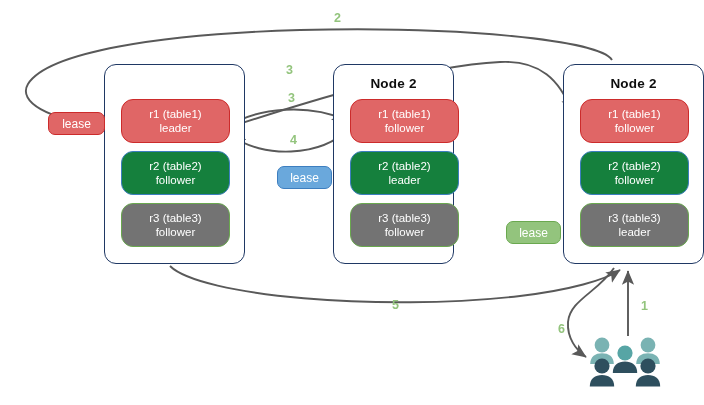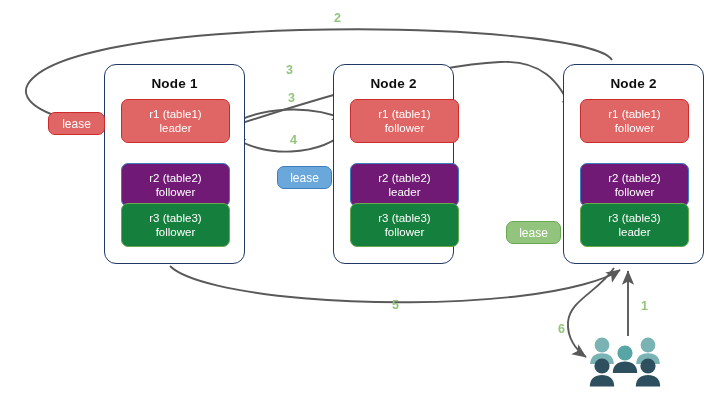--- a/index.html
+++ b/index.html
@@ -4,26 +4,26 @@
 <style>
   html,body{margin:0;padding:0;background:#ffffff;}
   body{width:704px;height:405px;position:relative;overflow:hidden;
        font-family:"Liberation Sans","DejaVu Sans",sans-serif;}
   #stage{position:absolute;left:0;top:0;width:704px;height:405px;}
   #edges{position:absolute;left:0;top:0;width:704px;height:405px;pointer-events:none;}
   .node{position:absolute;border:1.6px solid #1f3864;border-radius:12px;background:#ffffff;
         box-sizing:border-box;}
   .node-title{position:absolute;left:0;right:0;text-align:center;font-size:13.5px;
         font-weight:bold;color:#0d0d0d;letter-spacing:0.2px;}
-  .replica{position:absolute;border-radius:7px;box-sizing:border-box;
+  .replica{position:absolute;border-radius:12px;box-sizing:border-box;
         display:flex;flex-direction:column;align-items:center;justify-content:center;
         font-size:11.5px;color:#ffffff;line-height:1.22;text-align:center;}
   .rep-red{background:#e06666;border:1.6px solid #cc2b2b;}
-  .rep-blue{background:#701a75;border:1.6px solid #3d7ebf;margin-top:12px;}
-  .rep-green{background:#15803d;border:1.6px solid #6aa84f;}
+  .rep-blue{background:#15803d;border:1.6px solid #3d7ebf;}
+  .rep-green{background:#737373;border:1.6px solid #6aa84f;}
   .lease{position:absolute;border-radius:7px;box-sizing:border-box;display:flex;
         align-items:center;justify-content:center;font-size:12px;color:#ffffff;}
   .lease-red{background:#e06666;border:1.6px solid #cc2b2b;}
   .lease-blue{background:#6aa8dc;border:1.6px solid #3d7ebf;}
   .lease-green{background:#93c47d;border:1.6px solid #6aa84f;}
   .elabel{position:absolute;font-size:12.5px;font-weight:bold;color:#93c47d;
         line-height:1;white-space:nowrap;}
   #people{position:absolute;left:588px;top:336px;width:74px;height:52px;}
 </style>
 </head>
@@ -47,21 +47,20 @@
     <path d="M350,128 C320,158 262,158 232,136" fill="none" stroke="#595959" stroke-width="1.9" marker-end="url(#ah)"></path>
 
     <path d="M170,266 C200,296 380,312 520,296 C570,290 605,280 620,270" fill="none" stroke="#595959" stroke-width="1.9" marker-end="url(#ah)"></path>
 
     <path d="M628,336 L628,271" fill="none" stroke="#595959" stroke-width="1.9" marker-end="url(#ah)"></path>
 
     <path d="M614,268 C598,292 570,300 568,322 C567,338 576,350 586,357" fill="none" stroke="#595959" stroke-width="1.9" marker-end="url(#ah)"></path>
   </svg>
 
   <div class="node" style="left:104px;top:64px;width:141px;height:200px;">
-    <div class="node-title" style="top:11px;">Node 1</div>
     <div class="replica rep-red" style="left:16px;top:34px;width:109px;height:44px;">
       <span>r1 (table1)</span>
       <span>leader</span>
     </div>
     <div class="replica rep-blue" style="left:16px;top:86px;width:109px;height:44px;">
       <span>r2 (table2)</span>
       <span>follower</span>
     </div>
     <div class="replica rep-green" style="left:16px;top:138px;width:109px;height:44px;">
       <span>r3 (table3)</span>

